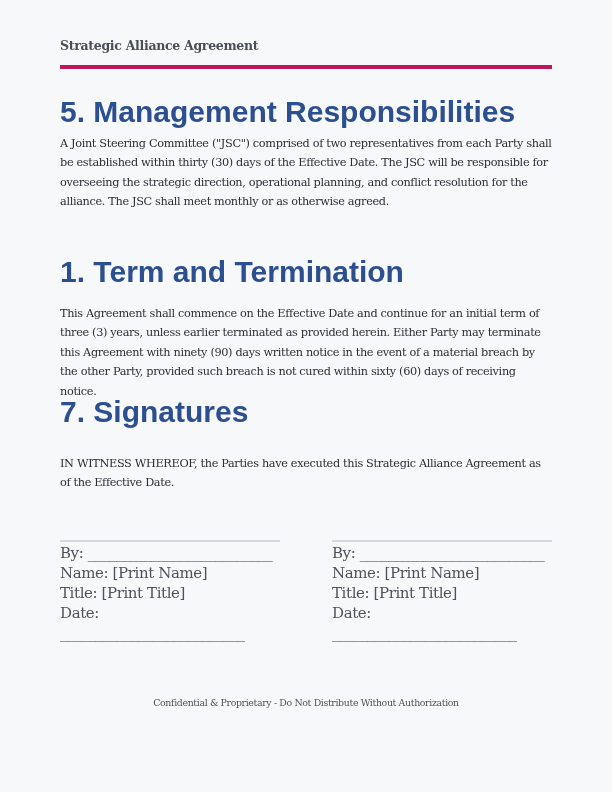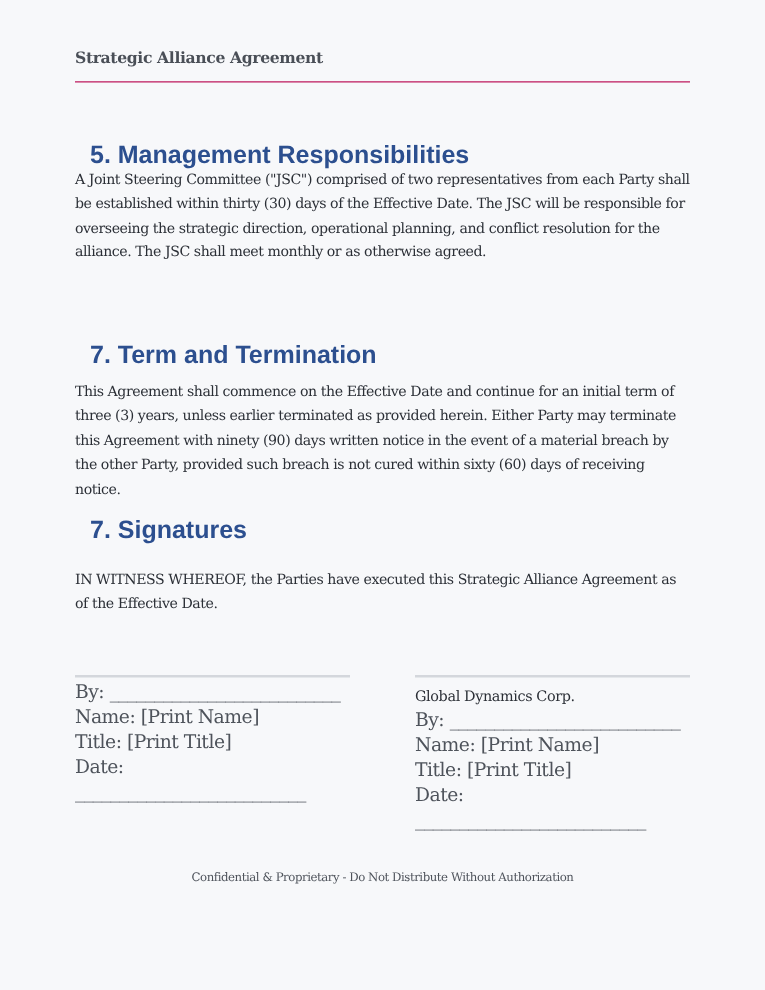--- a/index.html
+++ b/index.html
@@ -6,32 +6,32 @@
     body {
       width: 612px; height: 792px; overflow: hidden;
       background: #f7f8fa;
       font-family: "DejaVu Serif", serif;
       position: relative;
     }
     .page { position: absolute; left: 60px; top: 0; width: 492px; }
     .doc-header {
       position: absolute; top: 38px; left: 0; width: 492px;
       height: 27px;
-      border-bottom: 1px solid #be185d;
+      border-bottom: 4px solid #be185d;
     }
     .doc-header-title {
       font-family: "DejaVu Serif", serif;
       font-size: 12.5px; font-weight: bold; color: #4a4f57;
       letter-spacing: -0.3px;
       line-height: 16px;
     }
     h2 {
-      position: absolute; left: 0; margin: 12px;
+      position: absolute; left: 0; margin: 0;
       font-family: "Liberation Sans", sans-serif;
-      font-weight: bold; font-size: 20px; color: #2c4f8f;
+      font-weight: bold; font-size: 30px; color: #2c4f8f;
       line-height: 28px;
       text-align: right;
     }
     p {
       position: absolute; left: 0; margin: 0; width: 492px;
       font-family: "DejaVu Serif", serif;
       font-size: 11.3px; color: #2b2f36;
       line-height: 19.4px;
       letter-spacing: -0.35px;
     }
@@ -57,37 +57,36 @@
 <body>
 
 <div class="page">
   <div class="doc-header">
     <div class="doc-header-title">Strategic Alliance Agreement</div>
   </div>
 
   <h2 style="top:98px;">5. Management Responsibilities</h2>
   <p style="top:134px;">A Joint Steering Committee ("JSC") comprised of two representatives from each Party shall be established within thirty (30) days of the Effective Date. The JSC will be responsible for overseeing the strategic direction, operational planning, and conflict resolution for the alliance. The JSC shall meet monthly or as otherwise agreed.</p>
 
-  <h2 style="top:258px;">7. Term and Termination</h2>
+  <h2 style="top:258px;">1. Term and Termination</h2>
   <p style="top:304px;">This Agreement shall commence on the Effective Date and continue for an initial term of three (3) years, unless earlier terminated as provided herein. Either Party may terminate this Agreement with ninety (90) days written notice in the event of a material breach by the other Party, provided such breach is not cured within sixty (60) days of receiving notice.</p>
 
   <h2 style="top:398px;">7. Signatures</h2>
   <p style="top:454px;">IN WITNESS WHEREOF, the Parties have executed this Strategic Alliance Agreement as of the Effective Date.</p>
 
   <div class="sig-block" style="left:0;">
     <div class="sig-rule"></div>
     <div class="sig-line first">By: __________________________</div>
     <div class="sig-line">Name: [Print Name]</div>
     <div class="sig-line">Title: [Print Title]</div>
     <div class="sig-line">Date: __________________________</div>
   </div>
 
   <div class="sig-block" style="left:272px;">
     <div class="sig-rule"></div>
-    <div class="sig-company">Global Dynamics Corp.</div>
     <div class="sig-line first">By: __________________________</div>
     <div class="sig-line">Name: [Print Name]</div>
     <div class="sig-line">Title: [Print Title]</div>
     <div class="sig-line">Date: __________________________</div>
   </div>
 </div>
 
 <div class="footer">Confidential &amp; Proprietary - Do Not Distribute Without Authorization</div>
 
 </body></html>

